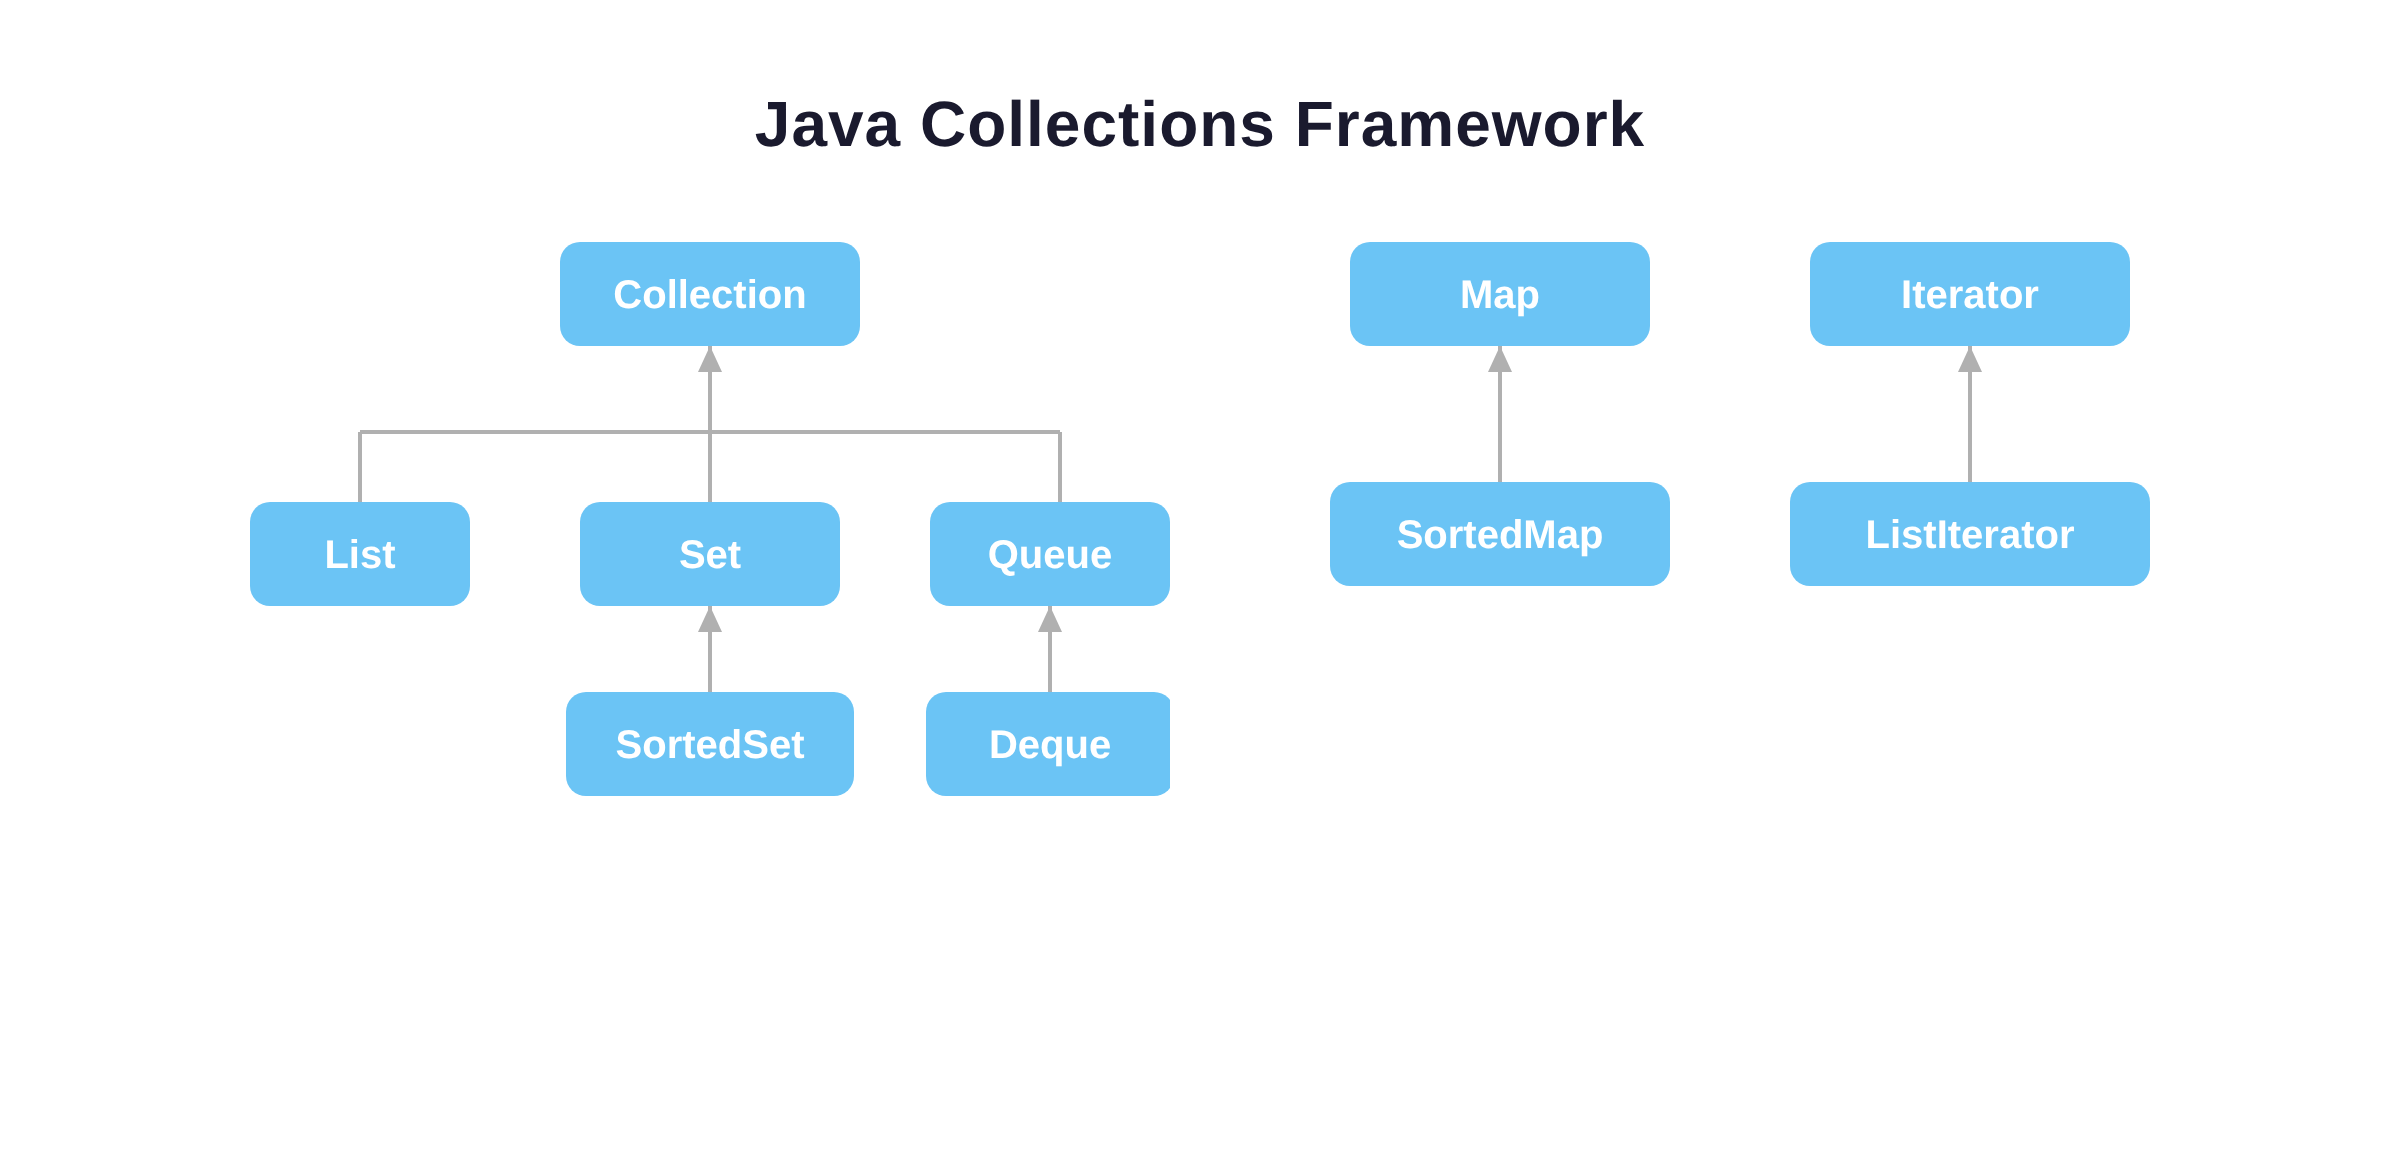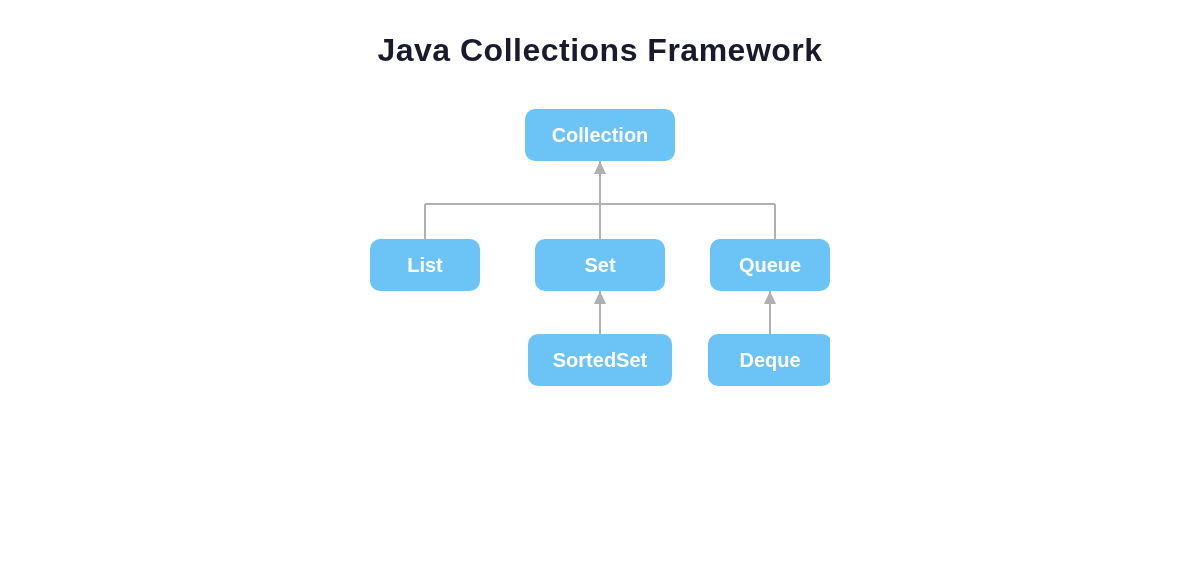--- a/index.html
+++ b/index.html
@@ -11,21 +11,21 @@
       overflow: hidden;
       display: flex;
       flex-direction: column;
       align-items: center;
     }
 
     .page-title {
       font-size: 32px;
       font-weight: 800;
       color: #1a1a2e;
-      margin-top: 32px;
+      margin-top: 44px;
       margin-bottom: 40px;
       letter-spacing: 0.5px;
     }
 
     .diagram {
       display: flex;
       gap: 80px;
       align-items: flex-start;
       justify-content: center;
       width: 100%;
@@ -91,14 +91,41 @@
       <polygon points="400,182 394,195 406,195" fill="#b0b0b0"></polygon>
 
       <rect x="158" y="225" width="144" height="52" rx="10" fill="#6bc4f5"></rect>
       <text x="230" y="258" text-anchor="middle" fill="white" font-family="Segoe UI, Arial, sans-serif" font-size="20" font-weight="700">SortedSet</text>
 
       <rect x="338" y="225" width="124" height="52" rx="10" fill="#6bc4f5"></rect>
       <text x="400" y="258" text-anchor="middle" fill="white" font-family="Segoe UI, Arial, sans-serif" font-size="20" font-weight="700">Deque</text>
     </svg>
   </div>
 
+  <div class="right-section">
+
+    <svg width="170" height="280" viewBox="0 0 170 280">
+
+      <rect x="10" y="0" width="150" height="52" rx="10" fill="#6bc4f5"></rect>
+      <text x="85" y="33" text-anchor="middle" fill="white" font-family="Segoe UI, Arial, sans-serif" font-size="20" font-weight="700">Map</text>
+
+      <line x1="85" y1="52" x2="85" y2="120" stroke="#b0b0b0" stroke-width="2"></line>
+      <polygon points="85,52 79,65 91,65" fill="#b0b0b0"></polygon>
+
+      <rect x="0" y="120" width="170" height="52" rx="10" fill="#6bc4f5"></rect>
+      <text x="85" y="153" text-anchor="middle" fill="white" font-family="Segoe UI, Arial, sans-serif" font-size="20" font-weight="700">SortedMap</text>
+    </svg>
+
+    <svg width="180" height="280" viewBox="0 0 180 280">
+
+      <rect x="10" y="0" width="160" height="52" rx="10" fill="#6bc4f5"></rect>
+      <text x="90" y="33" text-anchor="middle" fill="white" font-family="Segoe UI, Arial, sans-serif" font-size="20" font-weight="700">Iterator</text>
+
+      <line x1="90" y1="52" x2="90" y2="120" stroke="#b0b0b0" stroke-width="2"></line>
+      <polygon points="90,52 84,65 96,65" fill="#b0b0b0"></polygon>
+
+      <rect x="0" y="120" width="180" height="52" rx="10" fill="#6bc4f5"></rect>
+      <text x="90" y="153" text-anchor="middle" fill="white" font-family="Segoe UI, Arial, sans-serif" font-size="20" font-weight="700">ListIterator</text>
+    </svg>
+
+  </div>
 
 </div>
 
 </body></html>

